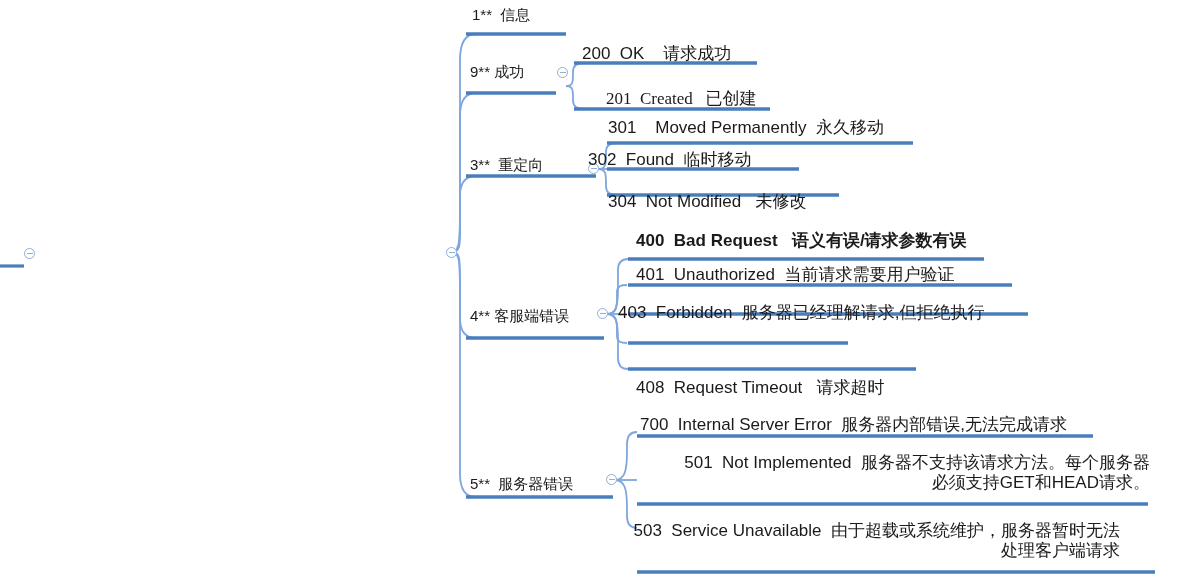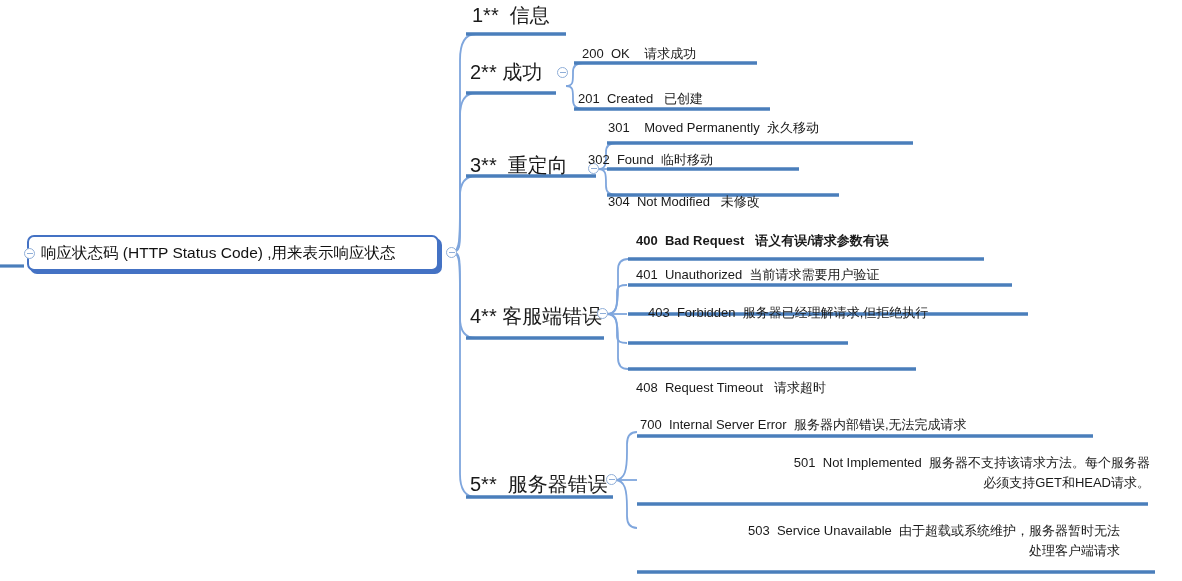--- a/index.html
+++ b/index.html
@@ -71,27 +71,27 @@
   .root-label {
     font-size: 15.5px;
     line-height: 1;
     white-space: nowrap;
     color: #111111;
   }
 
   
   .node-text {
     position: absolute;
-    font-size: 13px;
+    font-size: 17px;
     line-height: 20px;
     white-space: pre;
     color: #1a1a1a;
   }
   .node-text.l1 {
-    font-size: 20px;
+    font-size: 15px;
   }
   .node-text.wrap {
     white-space: pre-wrap;
     text-align: right;
   }
 
   
   .collapse-toggle {
     position: absolute;
     width: 11px;
@@ -156,51 +156,48 @@
     <line class="underline" x1="628" y1="369" x2="916" y2="369"></line>
 
     <path class="trunk" d="M 615 480 C 625 480 627 470 627 452 L 627 444 C 627 436 631 432 637 432"></path>
     <line class="trunk" x1="615" y1="480" x2="637" y2="480"></line>
     <path class="trunk" d="M 615 480 C 625 480 627 490 627 508 L 627 516 C 627 524 631 528 637 528"></path>
     <line class="underline" x1="637" y1="436" x2="1093" y2="436"></line>
     <line class="underline" x1="637" y1="504" x2="1148" y2="504"></line>
     <line class="underline" x1="637" y1="572" x2="1155" y2="572"></line>
   </svg>
 
-  <div class="root-node">
-    <span class="root-label">响应状态码 (HTTP Status Code) ,用来表示响应状态</span>
-  </div>
 
   <div class="collapse-toggle" style="left:24px; top:248px;"></div>
   <div class="collapse-toggle" style="left:446px; top:247px;"></div>
 
   <div class="node-text l1" style="left:472px; top:5px;">1**  信息</div>
 
-  <div class="node-text l1" style="left:470px; top:62px;">2** 成功</div>
+  <div class="node-text l1" style="left:470px; top:62px;">9** 成功</div>
   <div class="collapse-toggle" style="left:557px; top:67px;"></div>
 
   <div class="node-text l1" style="left:470px; top:155px;">3**  重定向</div>
   <div class="collapse-toggle" style="left:588px; top:163px;"></div>
 
   <div class="node-text l1" style="left:470px; top:306px;">4** 客服端错误</div>
   <div class="collapse-toggle" style="left:597px; top:308px;"></div>
 
   <div class="node-text l1" style="left:470px; top:466px;margin-top:8px;">5**  服务器错误</div>
   <div class="collapse-toggle" style="left:606px; top:474px;"></div>
 
   <div class="node-text" style="left:582px; top:44px;">200  OK    请求成功</div>
-  <div class="node-text" style="left:578px; top:89px;">201  Created   已创建</div>
+  <div class="node-text" style="left:606px; top:89px;font-family:Liberation Serif, serif;">201  Created   已创建</div>
 
   <div class="node-text" style="left:608px; top:118px;">301    Moved Permanently  永久移动</div>
   <div class="node-text" style="left:588px; top:150px;">302  Found  临时移动</div>
   <div class="node-text" style="left:608px; top:192px;">304  Not Modified   未修改</div>
 
   <div class="node-text" style="left:636px; top:231px;font-weight:bold;">400  Bad Request   语义有误/请求参数有误</div>
   <div class="node-text" style="left:636px; top:265px;">401  Unauthorized  当前请求需要用户验证</div>
-  <div class="node-text" style="left:648px; top:303px;">403  Forbidden  服务器已经理解请求,但拒绝执行</div>
+  <div class="node-text" style="left:618px; top:303px;">403  Forbidden  服务器已经理解请求,但拒绝执行</div>
   <div class="node-text" style="left:636px; top:378px;">408  Request Timeout   请求超时</div>
 
   <div class="node-text" style="left:640px; top:415px;">700  Internal Server Error  服务器内部错误,无法完成请求</div>
   <div class="node-text wrap" style="left:640px; top:453px; width:510px;">501  Not Implemented  服务器不支持该请求方法。每个服务器
 必须支持GET和HEAD请求。</div>
   <div class="node-text wrap" style="left:608px; top:521px; width:512px;">503  Service Unavailable  由于超载或系统维护，服务器暂时无法
 处理客户端请求</div>
 
 </div>
 

